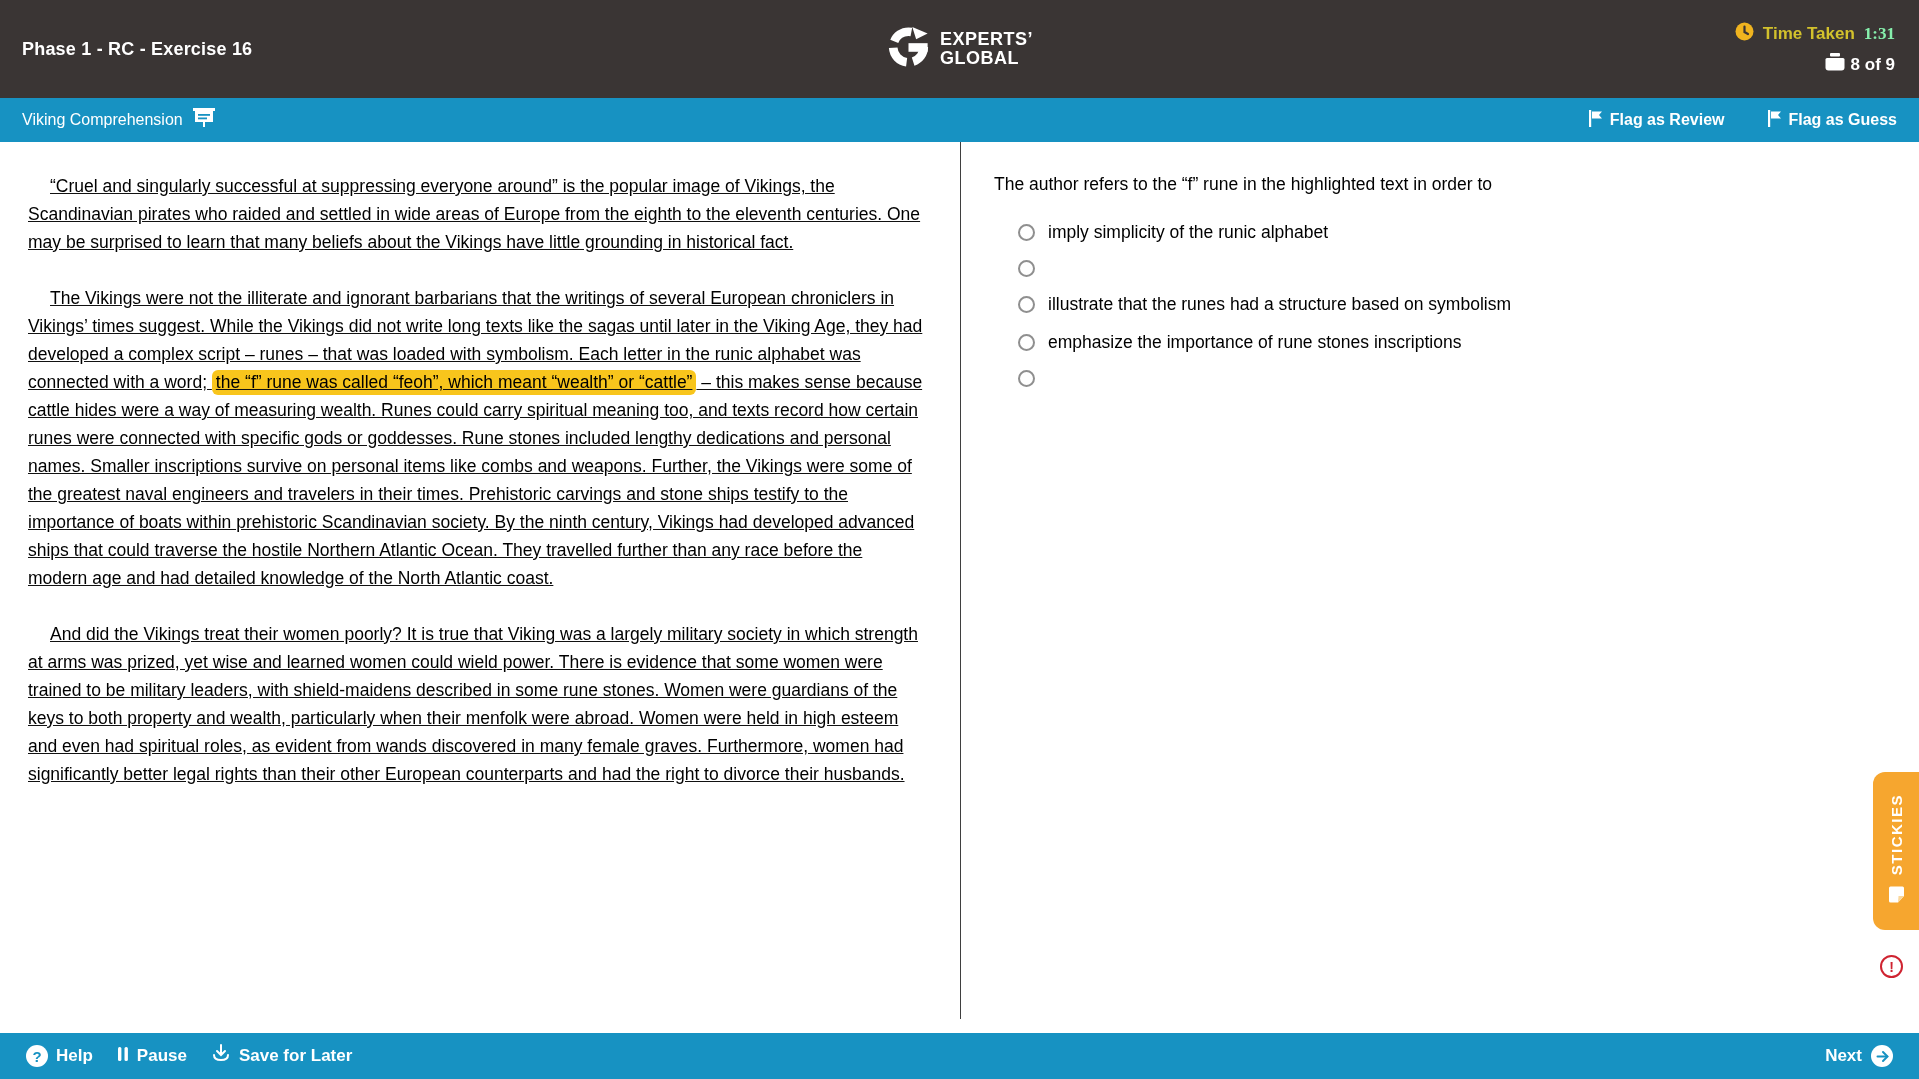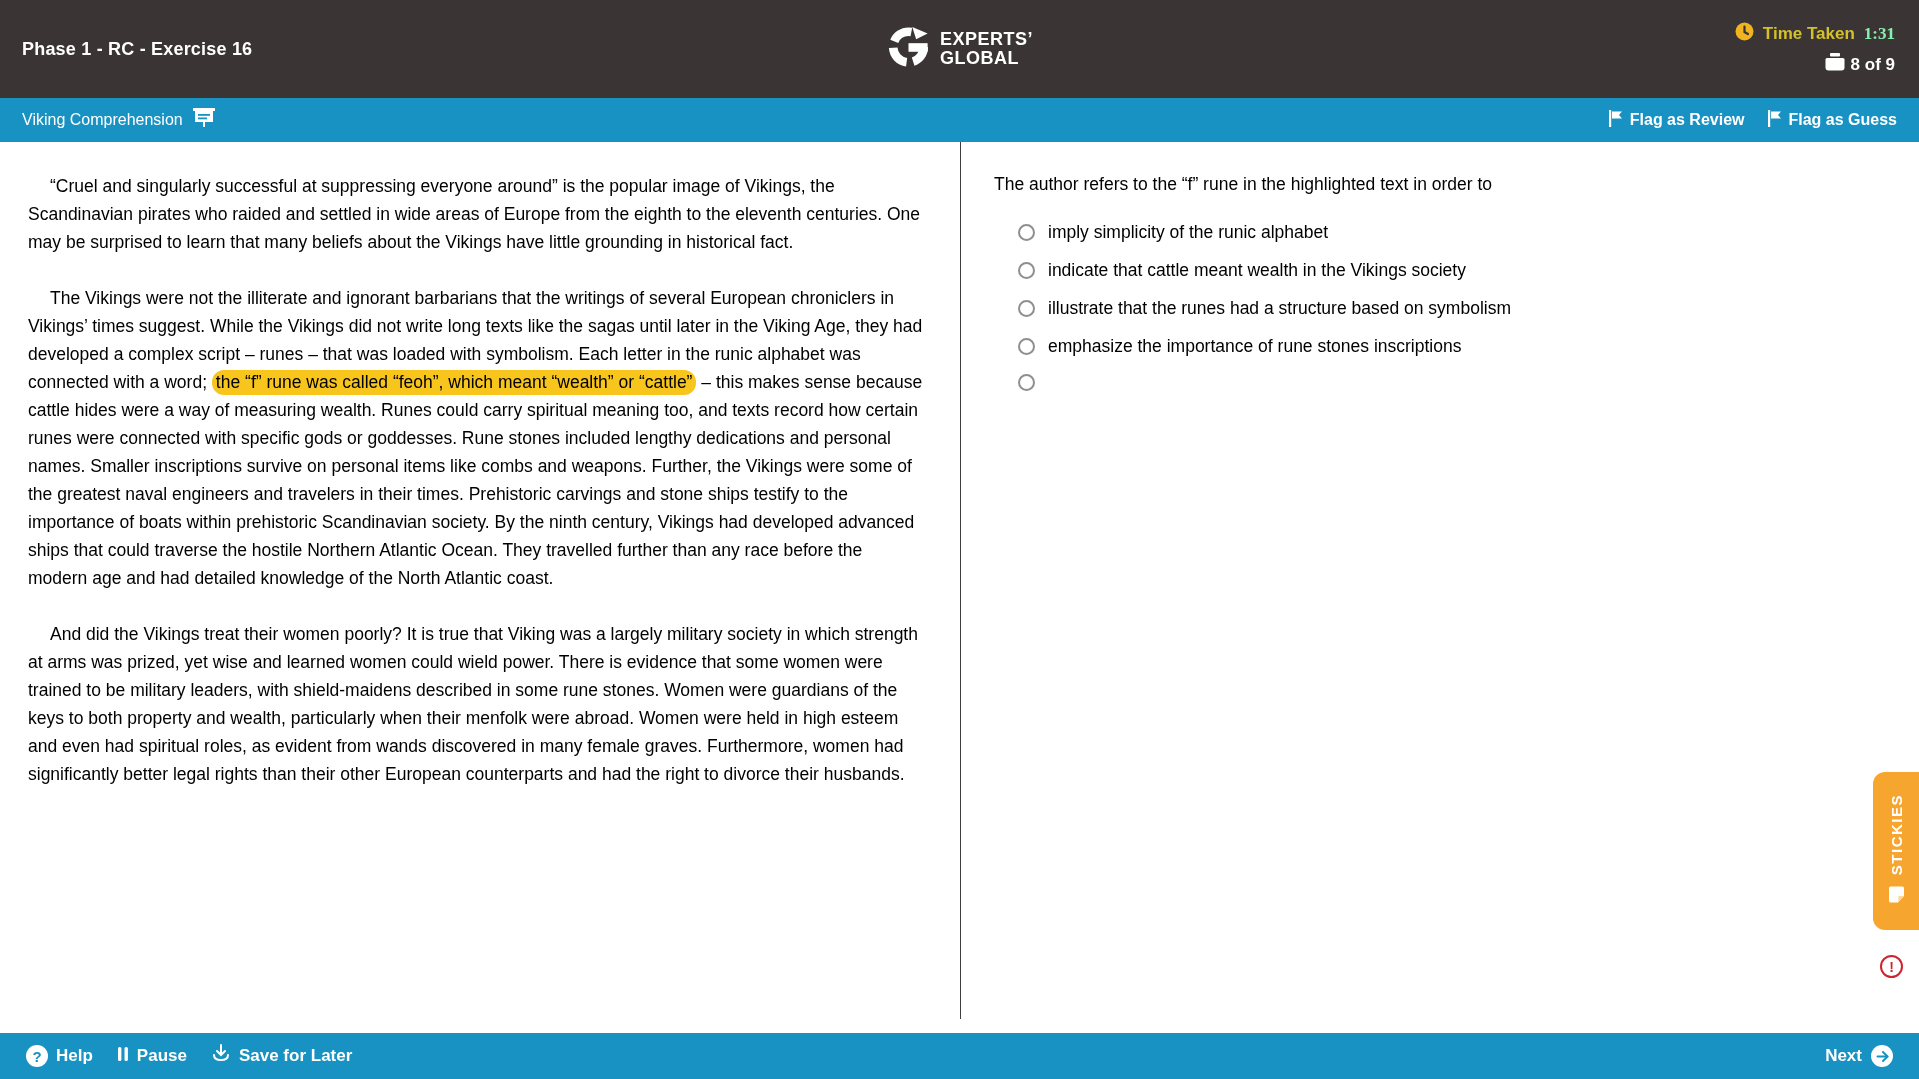--- a/index.html
+++ b/index.html
@@ -29,35 +29,35 @@
   .time-label { color:#d2c12c; }
   .time-value { color:#86efac;font-family:Liberation Serif, serif; }
   .count-row { display:flex; align-items:center; gap:5px; font-size:17px; font-weight:700; color:#fff; }
 
   
   .nav-bar {
     height:44px; background:#1792c2; color:#fff; flex:0 0 auto;
     display:flex; align-items:center; padding:0 22px;
   }
   .nav-left { display:flex; align-items:center; gap:10px; font-size:16px; }
-  .nav-right { margin-left:auto; display:flex; align-items:center; gap:22px; }
+  .nav-right { margin-left:auto; display:flex; align-items:center; gap:42px; }
   .flag-btn { display:flex; align-items:center; gap:7px; font-size:16px; font-weight:700; cursor:pointer; }
 
   
   .main { flex:1 1 auto; display:flex; position:relative; background:#fff; }
   .divider { position:absolute; left:960px; top:0; bottom:14px; width:1px; background:#3f3f3f; }
-  .left-panel { width:960px; flex:0 0 auto; padding:30px 34px 0 28px; }
+  .left-panel { width:960px; flex:0 0 auto; padding:30px 34px 0 28px;text-decoration:underline; }
   .right-panel { flex:1 1 auto; padding:30px 40px 0 34px; }
 
   .passage p {
     font-size:17.5px; line-height:28px; color:#000;
     text-indent:22px; margin-bottom:28px;
   }
   .hl {
-    background:#f8c51c; padding:2px 4px 3px 4px; border-radius:12px;
+    background:#f8c51c; padding:2px 4px 3px 4px; border-radius:6px;
   }
 
   .question-stem { font-size:17.5px; line-height:24px; color:#000; margin-bottom:26px; }
   .options { margin-left:24px; }
   .option-row { display:flex; align-items:center; gap:13px; margin-bottom:17px; cursor:pointer; }
   .radio {
     width:17px; height:17px; border-radius:50%;
     border:2px solid #8f8f8f; background:#fff; flex:0 0 auto;
   }
   .option-label { font-size:17.5px; color:#000; line-height:21px; }
@@ -188,21 +188,20 @@
 
   <div class="right-panel">
     <div class="question-stem">The author refers to the “f” rune in the highlighted text in order to</div>
     <div class="options">
       <div class="option-row">
         <span class="radio"></span>
         <span class="option-label">imply simplicity of the runic alphabet</span>
       </div>
       <div class="option-row">
         <span class="radio"></span>
-        <span class="option-label">indicate that cattle meant wealth in the Vikings society</span>
       </div>
       <div class="option-row">
         <span class="radio"></span>
         <span class="option-label">illustrate that the runes had a structure based on symbolism</span>
       </div>
       <div class="option-row">
         <span class="radio"></span>
         <span class="option-label">emphasize the importance of rune stones inscriptions</span>
       </div>
       <div class="option-row">

